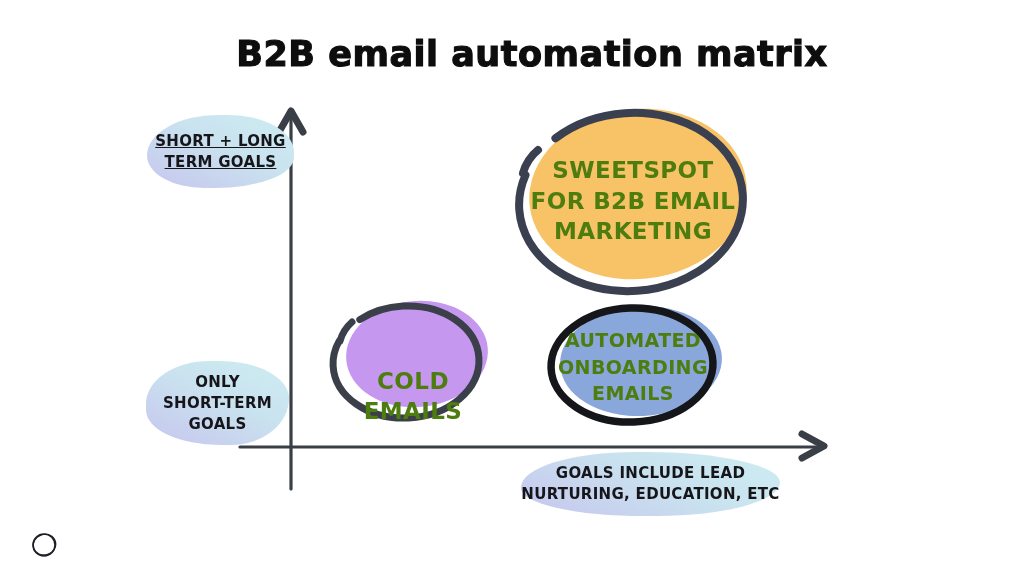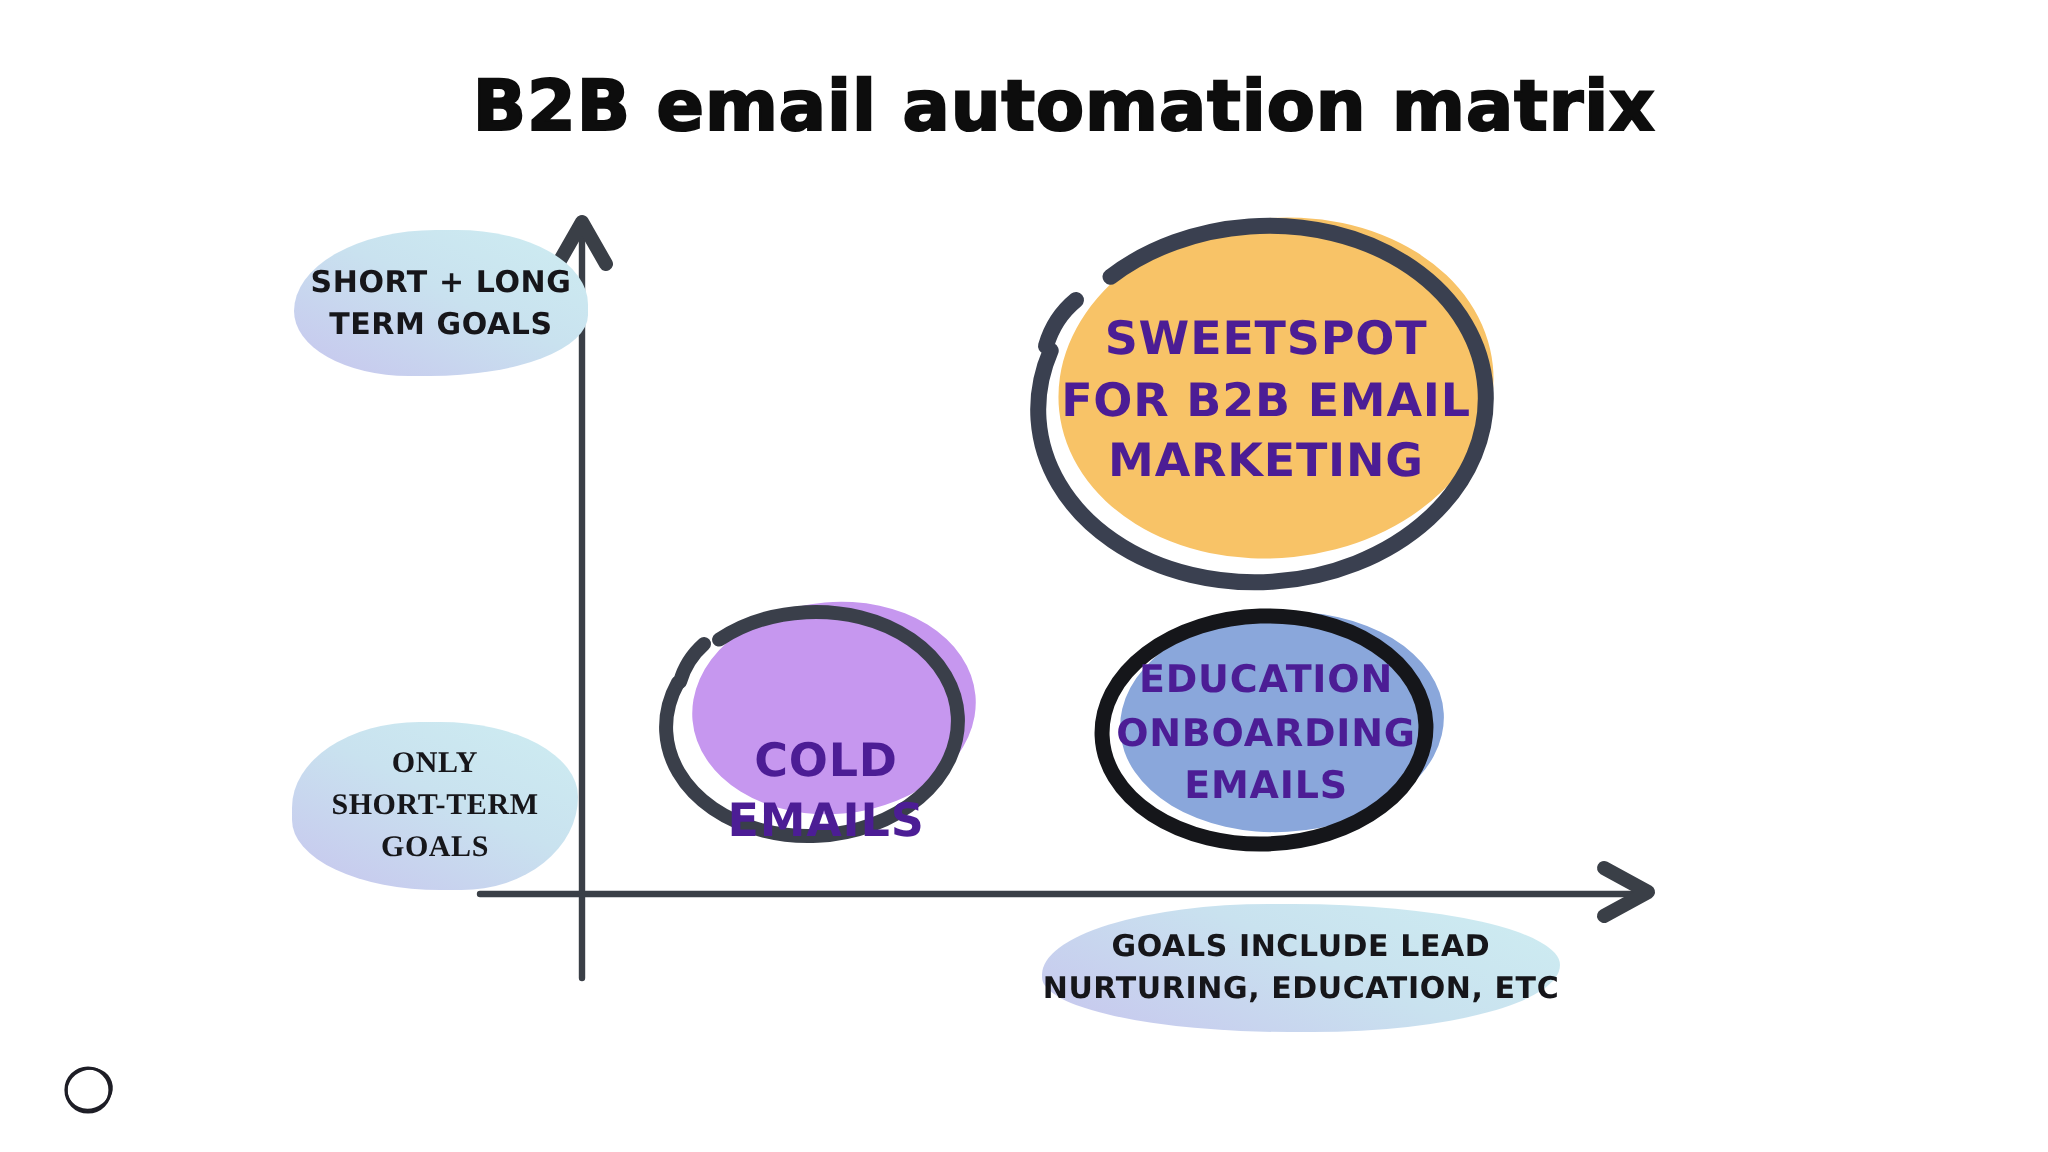--- a/index.html
+++ b/index.html
@@ -43,35 +43,35 @@
     justify-content: center;
     text-align: center;
     background: linear-gradient(205deg, #cdebf1 8%, #c9e2ef 45%, #c7c8ee 95%);
     color: #16161a;
     font-weight: 700;
     font-size: 15px;
     line-height: 1.4;
     white-space: pre-line;
     letter-spacing: 0.3px;
   }
-  .blob-a { border-radius: 52% 48% 58% 42% / 60% 55% 45% 48%; }
-  .blob-b { border-radius: 48% 52% 44% 56% / 55% 48% 60% 45%; font-family: Liberation Serif, serif; }
+  .blob-a { border-radius: 52% 48% 58% 42% / 60% 55% 45% 48%; text-decoration: underline; }
+  .blob-b { border-radius: 48% 52% 44% 56% / 55% 48% 60% 45%; }
   .blob-c { border-radius: 55% 45% 52% 48% / 52% 58% 46% 54%; }
   .blob-d { border-radius: 46% 54% 50% 50% / 58% 50% 55% 45%; }
   .y-top-label    { left: 147px; top: 115px; width: 147px; height: 73px; }
   .y-bottom-label { left: 146px; top: 361px; width: 143px; height: 84px; }
   .x-left-label   { left: 305px; top: 454px; width: 163px; height: 64px; }
   .x-right-label  { left: 521px; top: 452px; width: 259px; height: 64px; }
   .bubble-label {
     position: absolute;
     display: flex;
     align-items: center;
     justify-content: center;
     text-align: center;
-    color: #4c1d95;
+    color: #4d7c0f;
     font-weight: 700;
     white-space: pre-line;
     letter-spacing: 0.4px;
   }
   .sweetspot-label  { left: 513px; top: 148px; width: 240px; height: 106px; font-size: 23px; line-height: 1.32; }
   .cold-label       { left: 343px; top: 323px; width: 140px; height: 72px;  font-size: 23px; line-height: 1.3; margin-top: 38px; }
   .onboarding-label { left: 543px; top: 324px; width: 180px; height: 86px;  font-size: 19px; line-height: 1.42; }
   .brand {
     position: absolute;
     left: 28px;
@@ -120,21 +120,21 @@
 SHORT-TERM
 GOALS</div>
   <div class="soft-blob blob-d x-right-label">GOALS INCLUDE LEAD
 NURTURING, EDUCATION, ETC</div>
 
   <div class="bubble-label sweetspot-label">SWEETSPOT
 FOR B2B EMAIL
 MARKETING</div>
   <div class="bubble-label cold-label">COLD
 EMAILS</div>
-  <div class="bubble-label onboarding-label">EDUCATION
+  <div class="bubble-label onboarding-label">AUTOMATED
 ONBOARDING
 EMAILS</div>
 
   <div class="brand">
     <svg width="32" height="32" viewBox="0 0 32 32">
       <circle cx="16" cy="16" r="11" fill="none" stroke="#1e1e26" stroke-width="1.6"></circle>
       <ellipse cx="16.5" cy="15.6" rx="11.4" ry="10.2" fill="none" stroke="#1e1e26" stroke-width="1.2" transform="rotate(-18 16.5 15.6)"></ellipse>
     </svg>
   </div>
 

